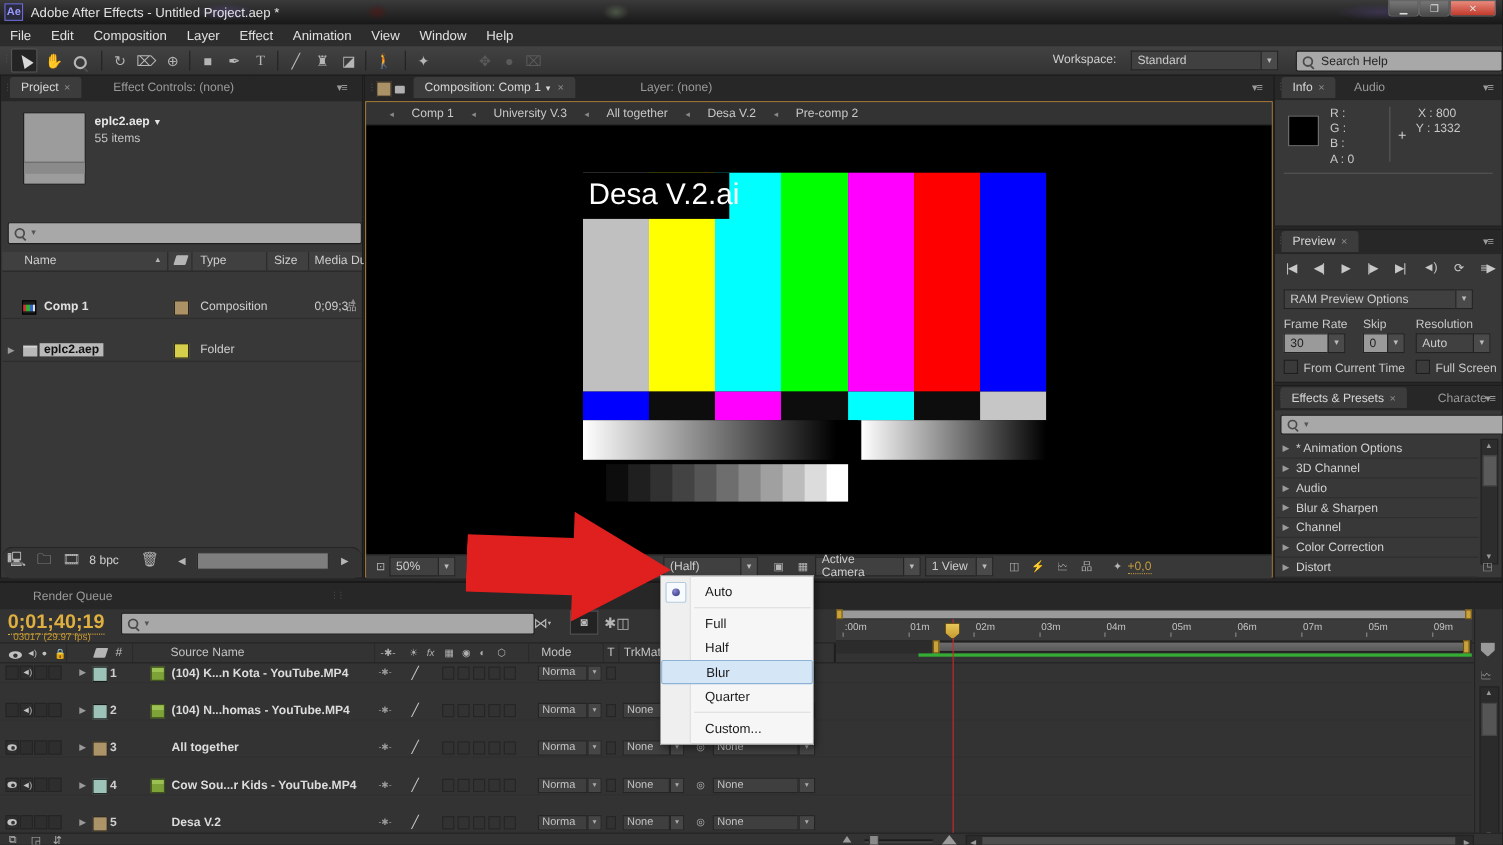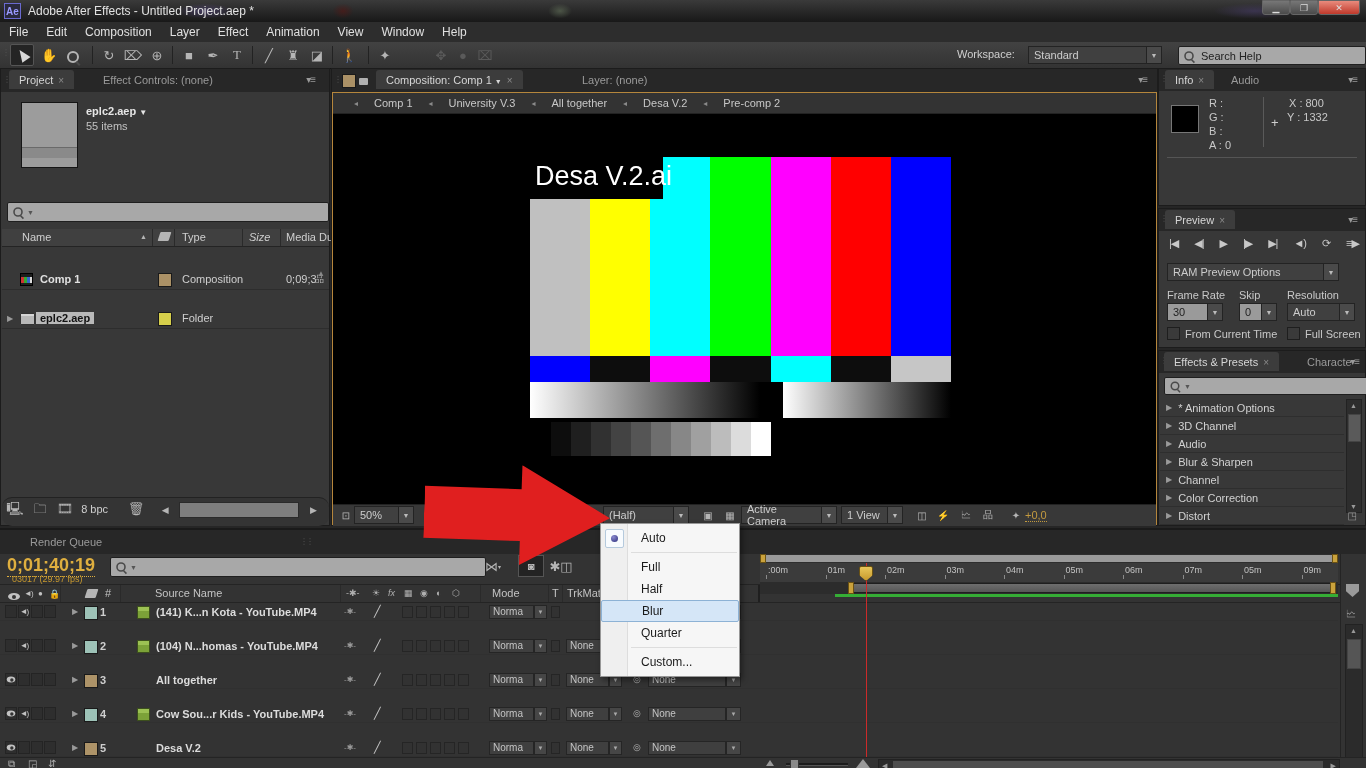--- a/index.html
+++ b/index.html
@@ -135,21 +135,21 @@
     </div>
 
     <div class="ab" style="left:1px;top:160px;width:327px;height:17px;background:#404040;border-bottom:1px solid #242424;">
       <span class="ab tx" style="left:20px;top:2px;color:#cfcfcf;">Name</span>
       <span class="ab" style="left:138px;top:4px;font-size:7px;color:#b5b5b5;">▲</span>
       <span class="csep" style="left:150px;"></span>
       <span class="ab" style="left:157px;top:3px;width:11px;height:9px;background:#b5b5b5;transform:skewX(-18deg);border-radius:1px;"></span>
       <span class="csep" style="left:172px;"></span>
       <span class="ab tx" style="left:180px;top:2px;color:#cfcfcf;">Type</span>
       <span class="csep" style="left:240px;"></span>
-      <span class="ab tx" style="left:247px;top:2px;color:#cfcfcf;font-style:italic;">Size</span>
+      <span class="ab tx" style="left:247px;top:2px;color:#cfcfcf;">Size</span>
       <span class="csep" style="left:278px;"></span>
       <span class="ab tx" style="left:284px;top:2px;color:#cfcfcf;">Media Durat</span>
     </div>
 
     <div>
 
         <div class="ab" style="left: 1px; width: 327px; height: 19px; border-bottom: 1px solid rgb(45, 45, 45); position: relative; top: 178px;">
           <span class="ab" style="left:5px;top:5px;font-size:8px;color:#9a9a9a;"></span>
           <span class="ab lic ic-comp" style="left:18px;top:3px;"></span>
 
@@ -512,21 +512,21 @@
           <span class="avbox" style="left:5px;top:1px;"></span>
           <span class="avbox" style="left:18px;top:1px;">
             <span class="spk">◄)</span>
           </span>
           <span class="avbox" style="left:31px;top:1px;"></span>
           <span class="avbox" style="left:44px;top:1px;"></span>
           <span class="ltwirl">▶</span>
           <span class="chip ab" style="left: 84px; top: 2px; background: rgb(157, 194, 183);"></span>
           <span class="lnum">1</span>
           <span class="lic ic-mp4"></span>
-          <span class="lname">(141) K...n Kota - YouTube.MP4</span>
+          <span class="lname">(104) K...n Kota - YouTube.MP4</span>
           <span class="ab" style="left:344px;top:3px;font-size:8px;color:#9a9a9a;">-✱-</span>
           <span class="ab" style="left:374px;top:1px;color:#c8c8c8;font-size:11px;">╱</span>
           <span class="swbox" style="left:402px;top:2px;"></span>
           <span class="swbox" style="left:416px;top:2px;"></span>
           <span class="swbox" style="left:430px;top:2px;"></span>
           <span class="swbox" style="left:444px;top:2px;"></span>
           <span class="swbox" style="left:458px;top:2px;"></span>
           <span class="modebox" style="left:489px;width:45px;">Norma</span>
           <span class="modearr" style="left:534px;">▼</span>
           <span class="swbox" style="left:551px;top:2px;width:9px;"></span>

